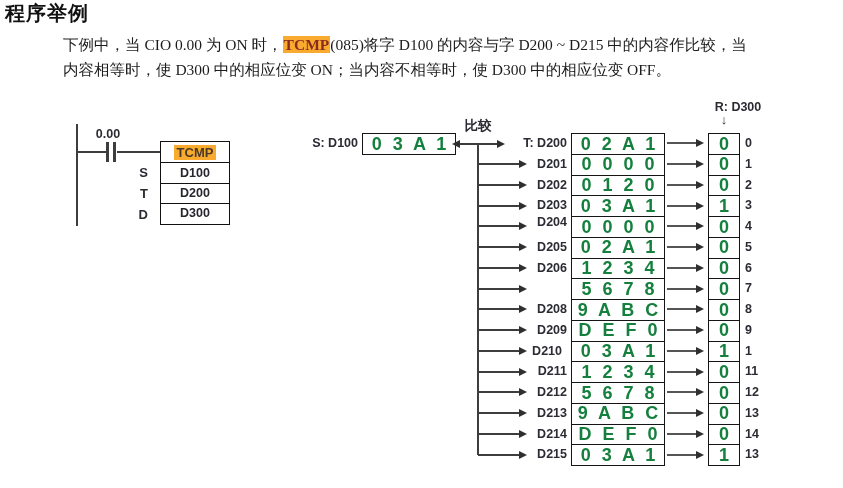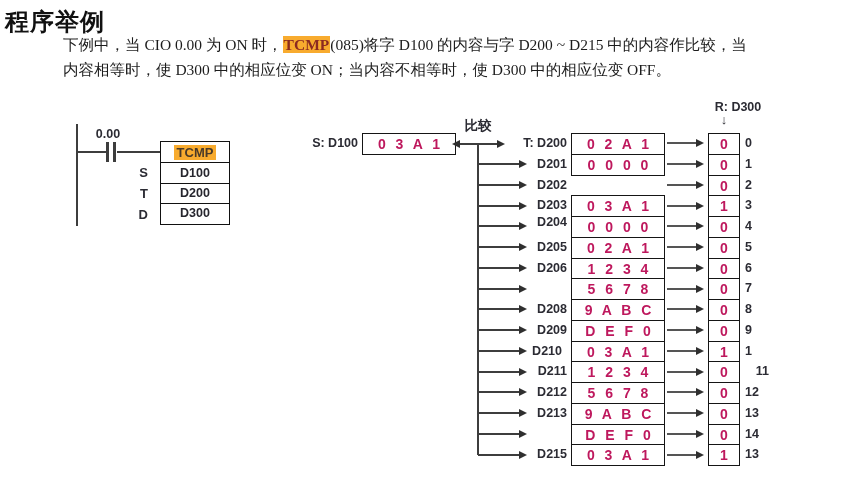--- a/index.html
+++ b/index.html
@@ -7,25 +7,25 @@
        font-family:"Liberation Sans",sans-serif;color:#222;}
   .abs{position:absolute;}
   .hline{position:absolute;background:#3d3d3d;height:2px;}
   .vline{position:absolute;background:#3d3d3d;width:2px;}
   .ah-r{position:absolute;width:0;height:0;border-top:4px solid transparent;
         border-bottom:4px solid transparent;border-left:8px solid #2f2f2f;}
   .ah-l{position:absolute;width:0;height:0;border-top:4px solid transparent;
         border-bottom:4px solid transparent;border-right:8px solid #2f2f2f;}
   .cell{position:absolute;border:1px solid #151515;background:#fff;box-sizing:border-box;
         display:flex;align-items:center;justify-content:center;
-        font-size:14px;font-weight:600;color:#be185d;word-spacing:6px;}
+        font-size:18px;font-weight:600;color:#15803d;word-spacing:6px;}
   .addr{position:absolute;text-align:right;font-size:12.5px;color:#2b2b33;font-weight:600;}
   .bitnum{position:absolute;text-align:left;font-size:12.5px;color:#2b2b33;font-weight:600;}
   .dlabel{position:absolute;font-size:12.5px;color:#2b2b33;font-weight:600;}
-  h1.title{position:absolute;left:5px;top:6px;margin:0;font-size:24px;font-weight:bold;
+  h1.title{position:absolute;left:5px;top:0px;margin:0;font-size:20px;font-weight:bold;
         color:#111;letter-spacing:1px;font-family:"Liberation Sans",sans-serif;}
   .para{position:absolute;left:63px;top:33px;width:770px;margin:0;
         font-size:15.5px;line-height:24.5px;color:#1c1c1c;
         font-family:"Liberation Serif",serif;}
   .hl{background:#f8ab2e;color:#8b2a21;font-weight:bold;padding:0 1px;}
   .hl2{background:#f8ab2e;color:#4a3a28;font-weight:bold;padding:0 3px;font-size:13px;}
   .block{position:absolute;left:160px;top:141px;width:70px;height:84px;
          border:1.5px solid #111;box-sizing:border-box;background:#fff;}
   .brow{height:20.25px;display:flex;align-items:center;justify-content:center;
         font-size:12.5px;font-weight:600;color:#26262e;box-sizing:border-box;}
@@ -82,20 +82,21 @@
     <div class="ah-r" style="left: 519px; top: 160.125px;"></div>
     <div class="addr" style="left: 480px; top: 153.75px; width: 87px; height: 20.75px; line-height: 20.75px;">D201</div>
     <div class="cell" style="left: 571px; top: 153.75px; width: 94px; height: 22px;">0 0 0 0</div>
     <div class="hline" style="left: 667px; top: 163.125px; width: 30px; background: rgb(85, 85, 85);"></div>
     <div class="ah-r" style="left: 696px; top: 160.125px;"></div>
     <div class="cell" style="left: 708px; top: 153.75px; width: 32px; height: 22px;">0</div>
     <div class="bitnum" style="left: 745px; top: 153.75px; width: 24px; height: 20.75px; line-height: 20.75px;">1</div>
     <div class="hline" style="left: 478px; top: 183.875px; width: 42px;"></div>
     <div class="ah-r" style="left: 519px; top: 180.875px;"></div>
     <div class="addr" style="left: 480px; top: 174.5px; width: 87px; height: 20.75px; line-height: 20.75px;">D202</div>
+    <div class="cell" style="left: 571px; top: 174.5px; width: 94px; height: 22px;">0 1 2 0</div>
     <div class="hline" style="left: 667px; top: 183.875px; width: 30px; background: rgb(85, 85, 85);"></div>
     <div class="ah-r" style="left: 696px; top: 180.875px;"></div>
     <div class="cell" style="left: 708px; top: 174.5px; width: 32px; height: 22px;">0</div>
     <div class="bitnum" style="left: 745px; top: 174.5px; width: 24px; height: 20.75px; line-height: 20.75px;">2</div>
     <div class="hline" style="left: 478px; top: 204.625px; width: 42px;"></div>
     <div class="ah-r" style="left: 519px; top: 201.625px;"></div>
     <div class="addr" style="left: 480px; top: 195.25px; width: 87px; height: 20.75px; line-height: 20.75px;">D203</div>
     <div class="cell" style="left: 571px; top: 195.25px; width: 94px; height: 22px;">0 3 A 1</div>
     <div class="hline" style="left: 667px; top: 204.625px; width: 30px; background: rgb(85, 85, 85);"></div>
     <div class="ah-r" style="left: 696px; top: 201.625px;"></div>
@@ -156,39 +157,40 @@
     <div class="ah-r" style="left: 696px; top: 346.875px;"></div>
     <div class="cell" style="left: 708px; top: 340.5px; width: 32px; height: 22px;">1</div>
     <div class="bitnum" style="left: 745px; top: 340.5px; width: 24px; height: 20.75px; line-height: 20.75px;">1</div>
     <div class="hline" style="left: 478px; top: 370.625px; width: 42px;"></div>
     <div class="ah-r" style="left: 519px; top: 367.625px;"></div>
     <div class="addr" style="left: 480px; top: 361.25px; width: 87px; height: 20.75px; line-height: 20.75px;">D211</div>
     <div class="cell" style="left: 571px; top: 361.25px; width: 94px; height: 22px;">1 2 3 4</div>
     <div class="hline" style="left: 667px; top: 370.625px; width: 30px; background: rgb(85, 85, 85);"></div>
     <div class="ah-r" style="left: 696px; top: 367.625px;"></div>
     <div class="cell" style="left: 708px; top: 361.25px; width: 32px; height: 22px;">0</div>
-    <div class="bitnum" style="left: 745px; top: 361.25px; width: 24px; height: 20.75px; line-height: 20.75px; text-align: right;">11</div>
+    <div class="bitnum" style="left: 745px; top: 361.25px; width: 24px; height: 20.75px; line-height: 20.75px;">11</div>
     <div class="hline" style="left: 478px; top: 391.375px; width: 42px;"></div>
     <div class="ah-r" style="left: 519px; top: 388.375px;"></div>
     <div class="addr" style="left: 480px; top: 382px; width: 87px; height: 20.75px; line-height: 20.75px;">D212</div>
     <div class="cell" style="left: 571px; top: 382px; width: 94px; height: 22px;">5 6 7 8</div>
     <div class="hline" style="left: 667px; top: 391.375px; width: 30px; background: rgb(85, 85, 85);"></div>
     <div class="ah-r" style="left: 696px; top: 388.375px;"></div>
     <div class="cell" style="left: 708px; top: 382px; width: 32px; height: 22px;">0</div>
     <div class="bitnum" style="left: 745px; top: 382px; width: 24px; height: 20.75px; line-height: 20.75px;">12</div>
     <div class="hline" style="left: 478px; top: 412.125px; width: 42px;"></div>
     <div class="ah-r" style="left: 519px; top: 409.125px;"></div>
     <div class="addr" style="left: 480px; top: 402.75px; width: 87px; height: 20.75px; line-height: 20.75px;">D213</div>
     <div class="cell" style="left: 571px; top: 402.75px; width: 94px; height: 22px;">9 A B C</div>
     <div class="hline" style="left: 667px; top: 412.125px; width: 30px; background: rgb(85, 85, 85);"></div>
     <div class="ah-r" style="left: 696px; top: 409.125px;"></div>
     <div class="cell" style="left: 708px; top: 402.75px; width: 32px; height: 22px;">0</div>
     <div class="bitnum" style="left: 745px; top: 402.75px; width: 24px; height: 20.75px; line-height: 20.75px;">13</div>
     <div class="hline" style="left: 478px; top: 432.875px; width: 42px;"></div>
     <div class="ah-r" style="left: 519px; top: 429.875px;"></div>
+    <div class="addr" style="left: 480px; top: 423.5px; width: 87px; height: 20.75px; line-height: 20.75px;">D214</div>
     <div class="cell" style="left: 571px; top: 423.5px; width: 94px; height: 22px;">D E F 0</div>
     <div class="hline" style="left: 667px; top: 432.875px; width: 30px; background: rgb(85, 85, 85);"></div>
     <div class="ah-r" style="left: 696px; top: 429.875px;"></div>
     <div class="cell" style="left: 708px; top: 423.5px; width: 32px; height: 22px;">0</div>
     <div class="bitnum" style="left: 745px; top: 423.5px; width: 24px; height: 20.75px; line-height: 20.75px;">14</div>
     <div class="hline" style="left: 478px; top: 453.625px; width: 42px;"></div>
     <div class="ah-r" style="left: 519px; top: 450.625px;"></div>
     <div class="addr" style="left: 480px; top: 444.25px; width: 87px; height: 20.75px; line-height: 20.75px;">D215</div>
     <div class="cell" style="left: 571px; top: 444.25px; width: 94px; height: 22px;">0 3 A 1</div>
     <div class="hline" style="left: 667px; top: 453.625px; width: 30px; background: rgb(85, 85, 85);"></div>

